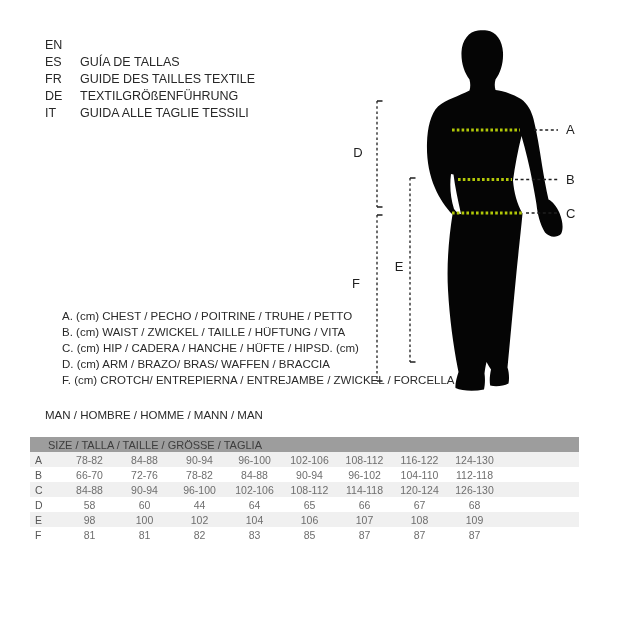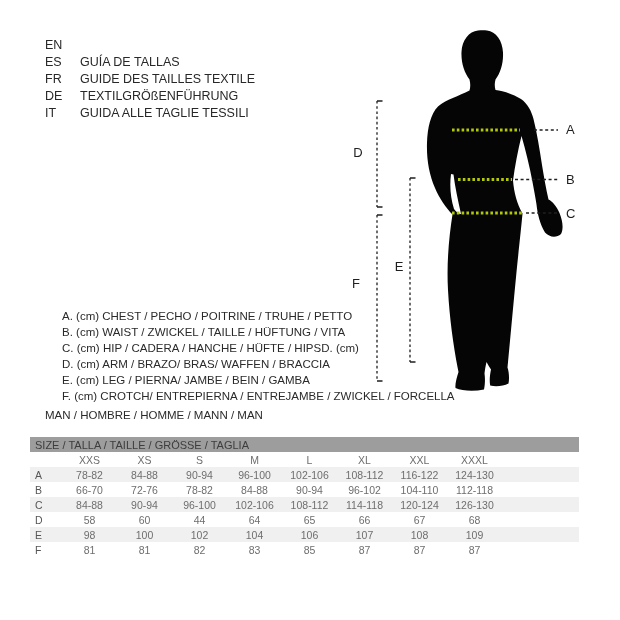--- a/index.html
+++ b/index.html
@@ -14,21 +14,21 @@
   
   .measure-list{position:absolute;left:62px;top:308px;font-size:11.5px;line-height:16px;color:#2a2a2a;white-space:nowrap;}
   .category-line{position:absolute;left:45px;top:409px;font-size:11.5px;color:#2a2a2a;white-space:nowrap;}
 
   
   .figure-svg{position:absolute;left:340px;top:20px;width:250px;height:385px;}
 
   
   .size-table{position:absolute;left:30px;top:437px;width:549px;border-collapse:collapse;table-layout:fixed;}
   .size-table td{height:15px;padding:0;font-size:10.5px;color:#6e6e6e;text-align:center;vertical-align:middle;white-space:nowrap;overflow:hidden;}
-  .size-table .title-cell{background:#9d9d9d;color:#3d3d3d;text-align:left;padding-left:5px;font-size:11px;}
+  .size-table .title-cell{background:#9d9d9d;color:#3d3d3d;text-align:left;padding-left:18px;font-size:11px;}
   .size-table .row-label{text-align:left;padding-left:5px;color:#565656;}
   .size-table tr.alt td{background:#f0f0f0;}
 </style>
 </head>
 <body>
 
 <div class="page">
 
   <div class="lang-list">
       <div class="lang-row">
@@ -77,21 +77,20 @@
     <text x="358" y="157" font-size="13" fill="#1f1f1f" text-anchor="middle">D</text>
     <text x="399" y="271" font-size="13" fill="#1f1f1f" text-anchor="middle">E</text>
     <text x="356" y="288" font-size="13" fill="#1f1f1f" text-anchor="middle">F</text>
   </svg>
 
   <div class="measure-list">
       <div class="measure-line">A. (cm) CHEST / PECHO / POITRINE / TRUHE / PETTO</div>
       <div class="measure-line">B. (cm) WAIST / ZWICKEL / TAILLE / HÜFTUNG / VITA</div>
       <div class="measure-line">C. (cm) HIP / CADERA / HANCHE / HÜFTE / HIPSD. (cm)</div>
       <div class="measure-line">D. (cm) ARM / BRAZO/ BRAS/ WAFFEN / BRACCIA</div>
-      <div class="measure-line">E. (cm) LEG / PIERNA/ JAMBE / BEIN / GAMBA</div>
       <div class="measure-line">F. (cm) CROTCH/ ENTREPIERNA / ENTREJAMBE / ZWICKEL / FORCELLA</div>
     </div>
 
   <div class="category-line">MAN / HOMBRE / HOMME / MANN / MAN</div>
 
   <table class="size-table">
     <colgroup>
       <col style="width:32px">
       <col style="width:55px">
         <col style="width:55px">
@@ -100,32 +99,20 @@
       <col style="width:55px">
         <col style="width:55px">
         <col style="width:55px">
         <col style="width:55px">
       <col>
     </colgroup>
     <tbody>
       <tr>
         <td class="title-cell" colspan="10">SIZE / TALLA / TAILLE / GRÖSSE / TAGLIA</td>
       </tr>
-    <tr class="sizes-row">
-          <td class="row-label"></td>
-          <td class="size-cell">XXS</td>
-          <td class="size-cell">XS</td>
-          <td class="size-cell">S</td>
-          <td class="size-cell">M</td>
-          <td class="size-cell">L</td>
-          <td class="size-cell">XL</td>
-          <td class="size-cell">XXL</td>
-          <td class="size-cell">XXXL</td>
-          <td class="filler"></td>
-        </tr>
         <tr class="alt">
           <td class="row-label">A</td>
           <td class="value-cell">78-82</td>
           <td class="value-cell">84-88</td>
           <td class="value-cell">90-94</td>
           <td class="value-cell">96-100</td>
           <td class="value-cell">102-106</td>
           <td class="value-cell">108-112</td>
           <td class="value-cell">116-122</td>
           <td class="value-cell">124-130</td>

